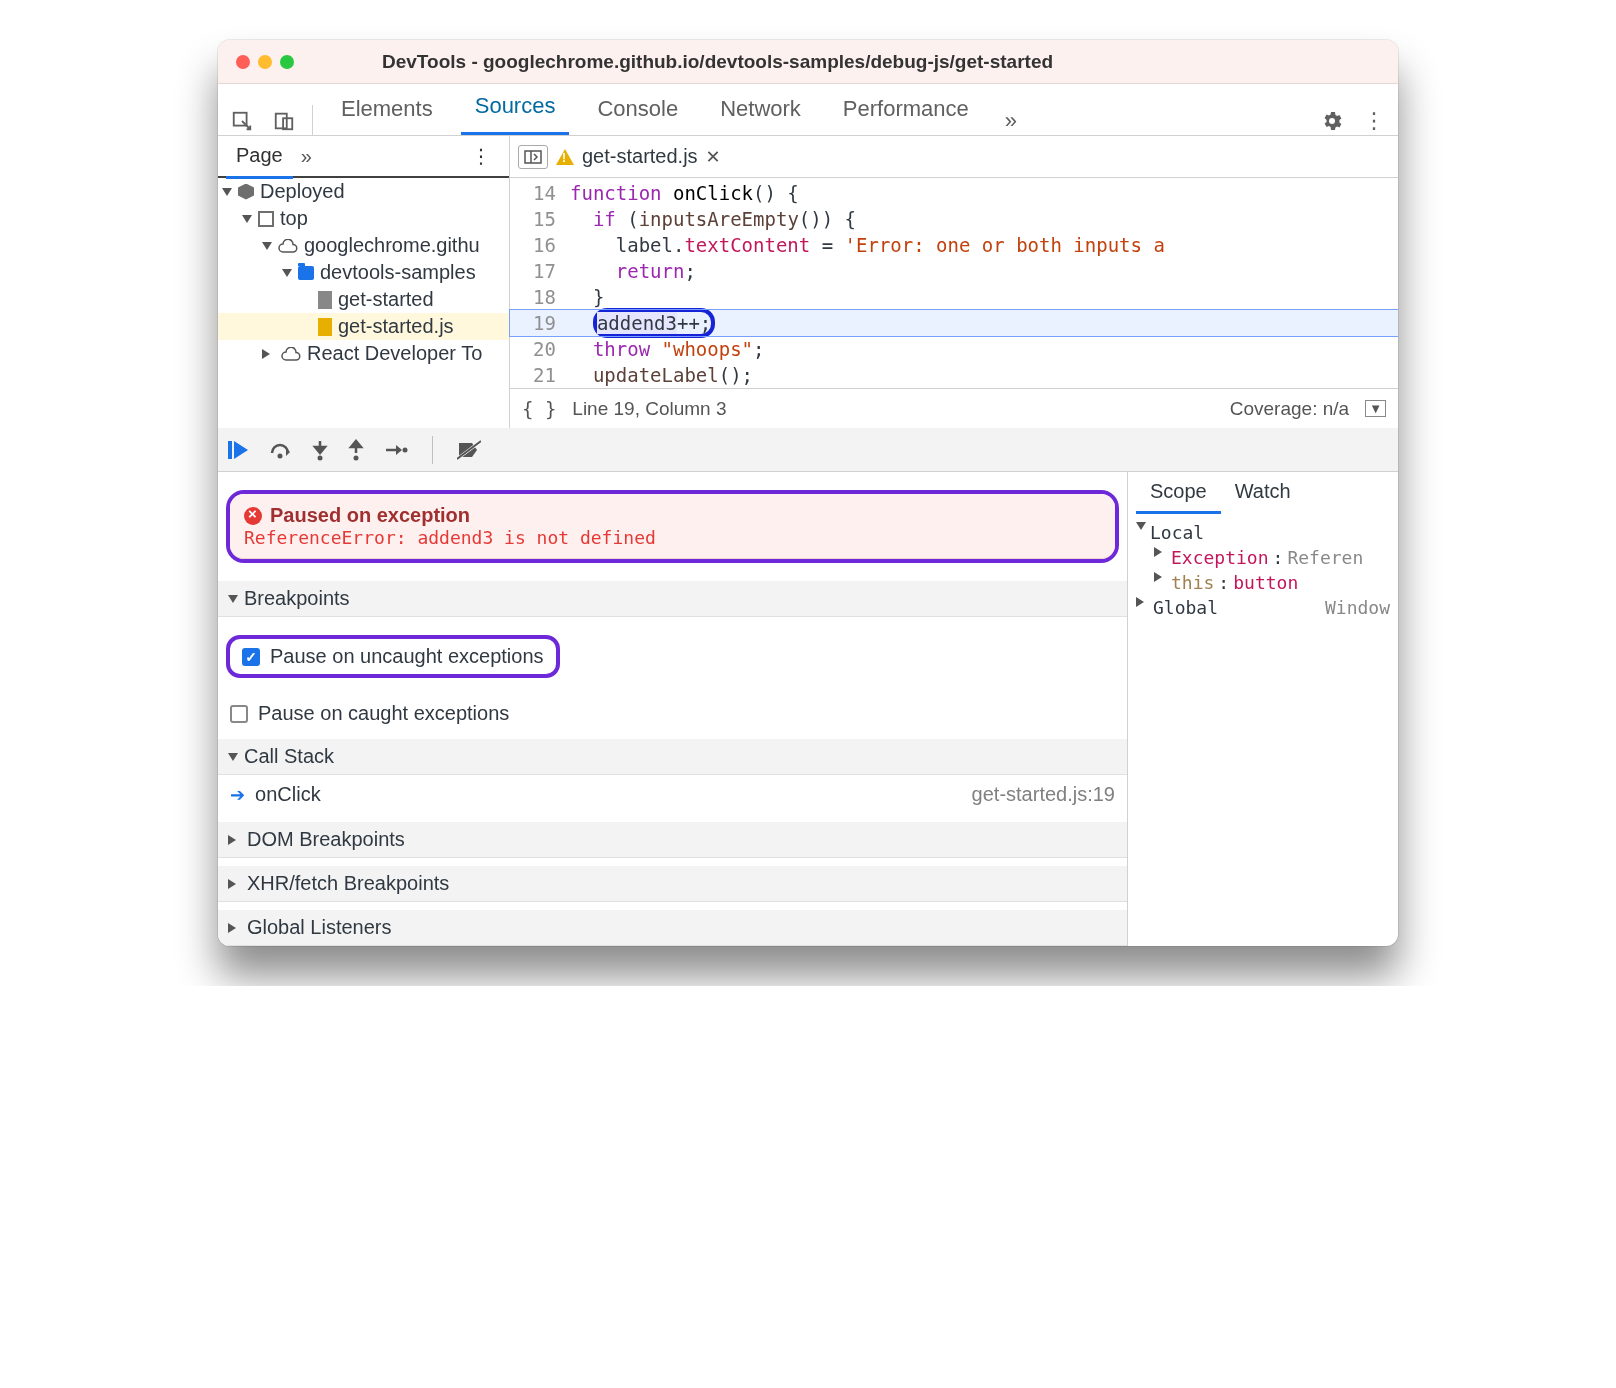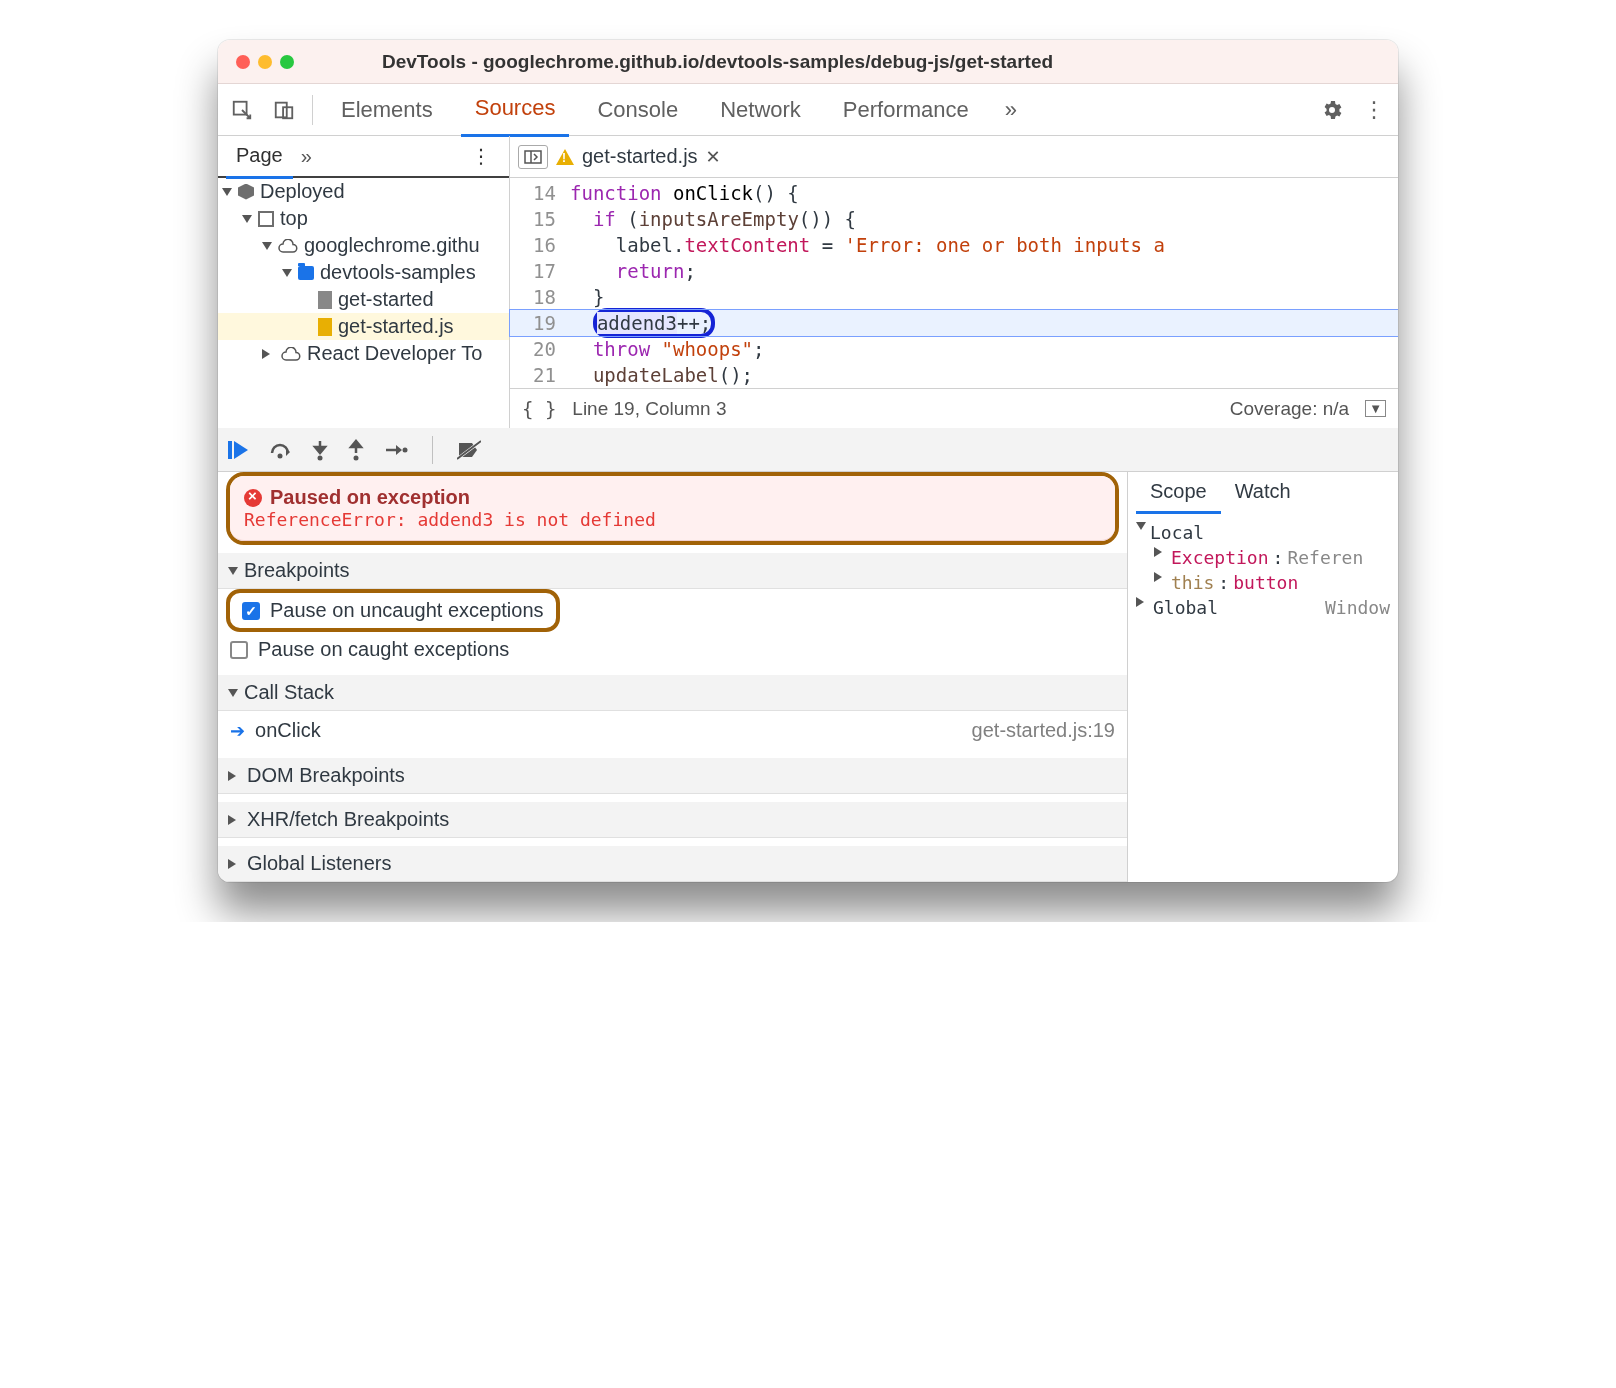--- a/index.html
+++ b/index.html
@@ -3,23 +3,23 @@
 <meta charset="utf-8">
 <style>
   * { margin:0; padding:0; box-sizing:border-box; }
   body { background:#fff; font-family:-apple-system,"Helvetica Neue",Arial,sans-serif; font-size:20px; color:#303942; padding:40px;}
   .window { width:1180px; background:#fff; border-radius:12px; box-shadow:0 30px 40px rgba(0,0,0,.45),0 0 0 1px rgba(0,0,0,.08); overflow:hidden; margin:0 auto;}
   .titlebar{ background:#fcf1ef; height:44px; display:flex; align-items:center; gap:18px; padding:0 18px; border-bottom:1px solid #e4d6d4;}
   .tlights{ display:flex; gap:8px;}
   .tlights span{ width:14px;height:14px;border-radius:50%; display:block;}
   .tl-close{background:#ff5f57;} .tl-min{background:#febc2e;} .tl-max{background:#28c840;}
   .title{ font-weight:bold; font-size:19px; color:#333; margin-left:70px;}
-  .tabstrip{ height:52px; display:flex; align-items:center; padding:0 10px; border-bottom:1px solid #d0d0d0; gap:14px; font-size:22px; color:#606060;}
+  .tabstrip{ height:52px; display:flex; align-items:flex-end; padding:0 10px; border-bottom:1px solid #d0d0d0; gap:14px; font-size:22px; color:#606060;}
   .tab { padding:0 14px; line-height:52px; cursor:pointer;}
-  .tab.active{ color:#c2410c; border-bottom:3px solid #1a73e8; font-weight:500;}
+  .tab.active{ color:#0369a1; border-bottom:3px solid #1a73e8; font-weight:500;}
   .icon-btn{ width:28px; height:28px; display:flex; align-items:center; justify-content:center; color:#606060; cursor:pointer;}
   .sp{flex:1;}
   svg{display:block;}
   .subtabs{ height:42px; display:flex; align-items:center; padding:0 8px; border-bottom:2px solid #404040; font-size:20px; color:#303030;}
   .subtabs .active{ border-bottom:3px solid #1a73e8; font-weight:500; padding:0 10px; line-height:42px;}
   .subtabs .chev{ color:#555; padding:0 8px;}
   .subtabs .kebab{ margin-left:auto; padding:0 10px;}
   .body{ display:flex; height:250px;}
   .tree{ width:292px; border-right:1px solid #d0d0d0; overflow:hidden; font-size:20px;}
   .tree .row{ display:flex; align-items:center; padding:2px 4px; white-space:nowrap; gap:6px;}
@@ -66,21 +66,21 @@
   .cbox.checked::after{content:"✓"; font-size:14px; font-weight:bold}
   .stackrow{ display:flex; align-items:center; padding:8px 12px; font-size:20px; gap:10px;}
   .stackrow .arrow{ color:#1a73e8; font-size:18px;}
   .stackrow .loc{margin-left:auto; color:#808080;}
   .scopetabs{ display:flex; font-size:20px; padding:0 8px;}
   .scopetabs div{ padding:8px 14px;}
   .scopetabs .active{ border-bottom:3px solid #1a73e8;}
   .scope{ padding:6px 8px; font-family:Menlo,monospace; font-size:18px;}
   .scope .srow{ display:flex; gap:4px; padding:2px 0;}
   .scope .lbl{color:#c2185b;} .scope .val{color:#888;} .scope .key{color:#a08050;}
-  .annot3{ border:4px solid #a16207; border-radius:14px; margin:0 8px;}
+  .annot3{ border:4px solid #6d28d9; border-radius:14px; margin:18px 8px;}
 </style>
 </head>
 <body>
 
 <div class="window">
 
   <div class="titlebar">
     <div class="tlights">
       <span class="tl-close"></span>
       <span class="tl-min"></span>

